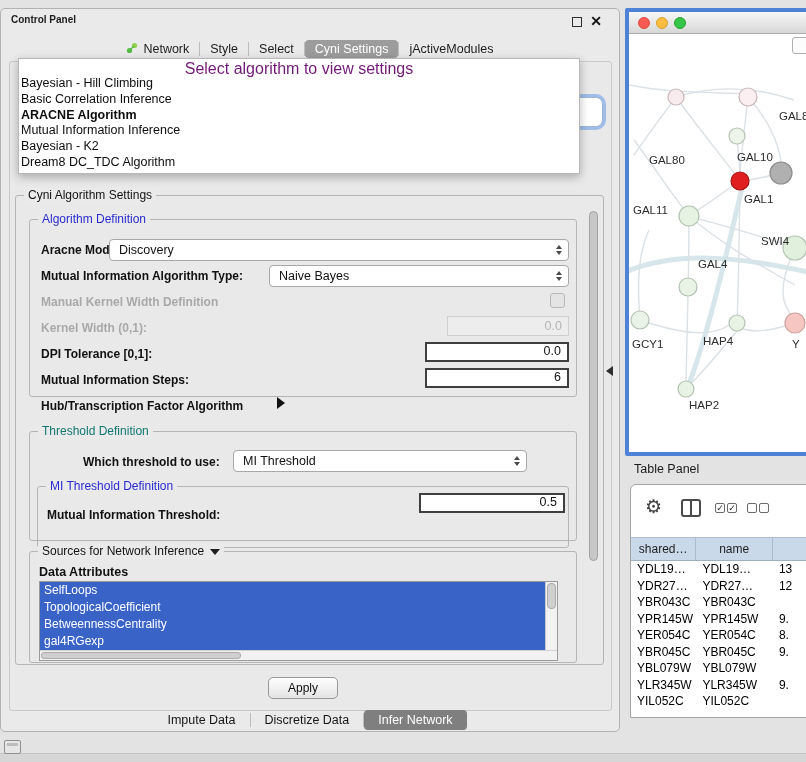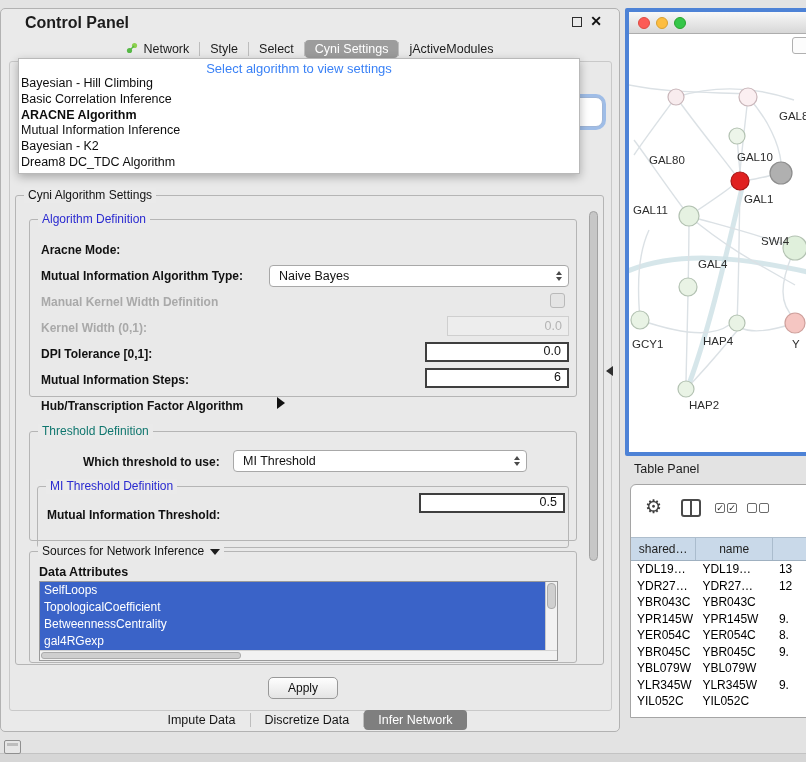--- a/index.html
+++ b/index.html
@@ -2,35 +2,35 @@
 <html><head>
 <meta charset="utf-8">
 <style>
   *{margin:0;padding:0;box-sizing:border-box;}
   html,body{width:806px;height:762px;}
   body{font-family:"Liberation Sans",sans-serif;background:#e3e3e3;}
   #stage{position:relative;width:806px;height:762px;background:#e3e3e3;overflow:hidden;}
 
   
   #control-panel{position:absolute;left:0;top:8px;width:620px;height:724px;background:#eaeaea;border:1px solid #b2b2b2;border-radius:5px;}
-  #cp-title{position:absolute;left:24px;top:5px;font-size:16px;font-weight:bold;color:#1c1c1c;}
+  #cp-title{position:absolute;left:10px;top:5px;font-size:10px;font-weight:bold;color:#1c1c1c;}
   #cp-float{position:absolute;right:37px;top:8px;width:10px;height:10px;border:1.5px solid #2e2e2e;background:transparent;}
   #cp-close{position:absolute;right:17px;top:4px;font-size:14px;font-weight:bold;color:#101010;line-height:16px;}
   #cp-tabs{position:absolute;left:0;top:29px;width:100%;height:22px;display:flex;justify-content:center;align-items:center;z-index:2;}
   .tab{display:flex;align-items:center;gap:5px;padding:2px 10px;font-size:12.5px;color:#1c1c1c;border-radius:4px;white-space:nowrap;}
   .tab.active{background:#9c9c9c;color:#fff;}
   .tsep{width:1px;height:14px;background:#bdbdbd;}
   #cp-inner{position:absolute;left:8px;top:52px;width:603px;height:650px;border:1px solid #c9c9c9;border-radius:3px;background:#e9e9e9;z-index:0;}
 
   
   #algo-combo-partial{position:absolute;left:556px;top:88px;width:46px;height:30px;background:#fff;border:1px solid #9fb6d8;border-radius:7px;box-shadow:0 0 0 3px rgba(110,160,230,.6);z-index:5;}
 
   
   #dd{position:absolute;left:17px;top:49px;width:562px;height:116px;background:#fff;border:1px solid #b9b9b9;box-shadow:0 3px 9px rgba(0,0,0,.28);z-index:60;padding-top:2px;}
-  #dd-ph{height:15px;line-height:15px;text-align:center;color:#3b82f6;font-size:13px;}
+  #dd-ph{height:15px;line-height:15px;text-align:center;color:#701a75;font-size:16px;}
   .dd-item{height:15.8px;line-height:15.8px;font-size:12.5px;color:#0d0d0d;padding-left:2px;white-space:nowrap;}
   .dd-item.sel{font-weight:bold;}
 
   
   .grp{position:absolute;border:1px solid #b5b5b5;border-radius:3px;z-index:1;}
   .legend{position:absolute;top:-8px;left:8px;background:#eaeaea;padding:0 4px;font-size:12px;line-height:15px;white-space:nowrap;}
   .lg-blue{color:#2a2ad0;}
   .lg-green{color:#0f766e;}
   .lg-black{color:#121212;}
   #grp-settings{left:14px;top:186px;width:589px;height:470px;}
@@ -199,20 +199,27 @@
     </div>
     <div class="grp" id="grp-sources">
       <span class="legend lg-black"><span>Sources for Network Inference</span><span class="tri-down"></span></span>
     </div>
 
     <div id="sb-track">
         <div id="sb-thumb"></div>
       </div>
 
     <span class="lbl b" id="l-aracne">Aracne Mode:</span>
+    <div class="combo" id="c-aracne">
+      <span class="cval">Discovery</span>
+      <span class="carrows">
+          <i class="up"></i>
+          <i class="dn"></i>
+        </span>
+    </div>
 
     <span class="lbl b" id="l-mitype">Mutual Information Algorithm Type:</span>
     <div class="combo" id="c-mitype">
       <span class="cval">Naive Bayes</span>
       <span class="carrows">
           <i class="up"></i>
           <i class="dn"></i>
         </span>
     </div>
 

